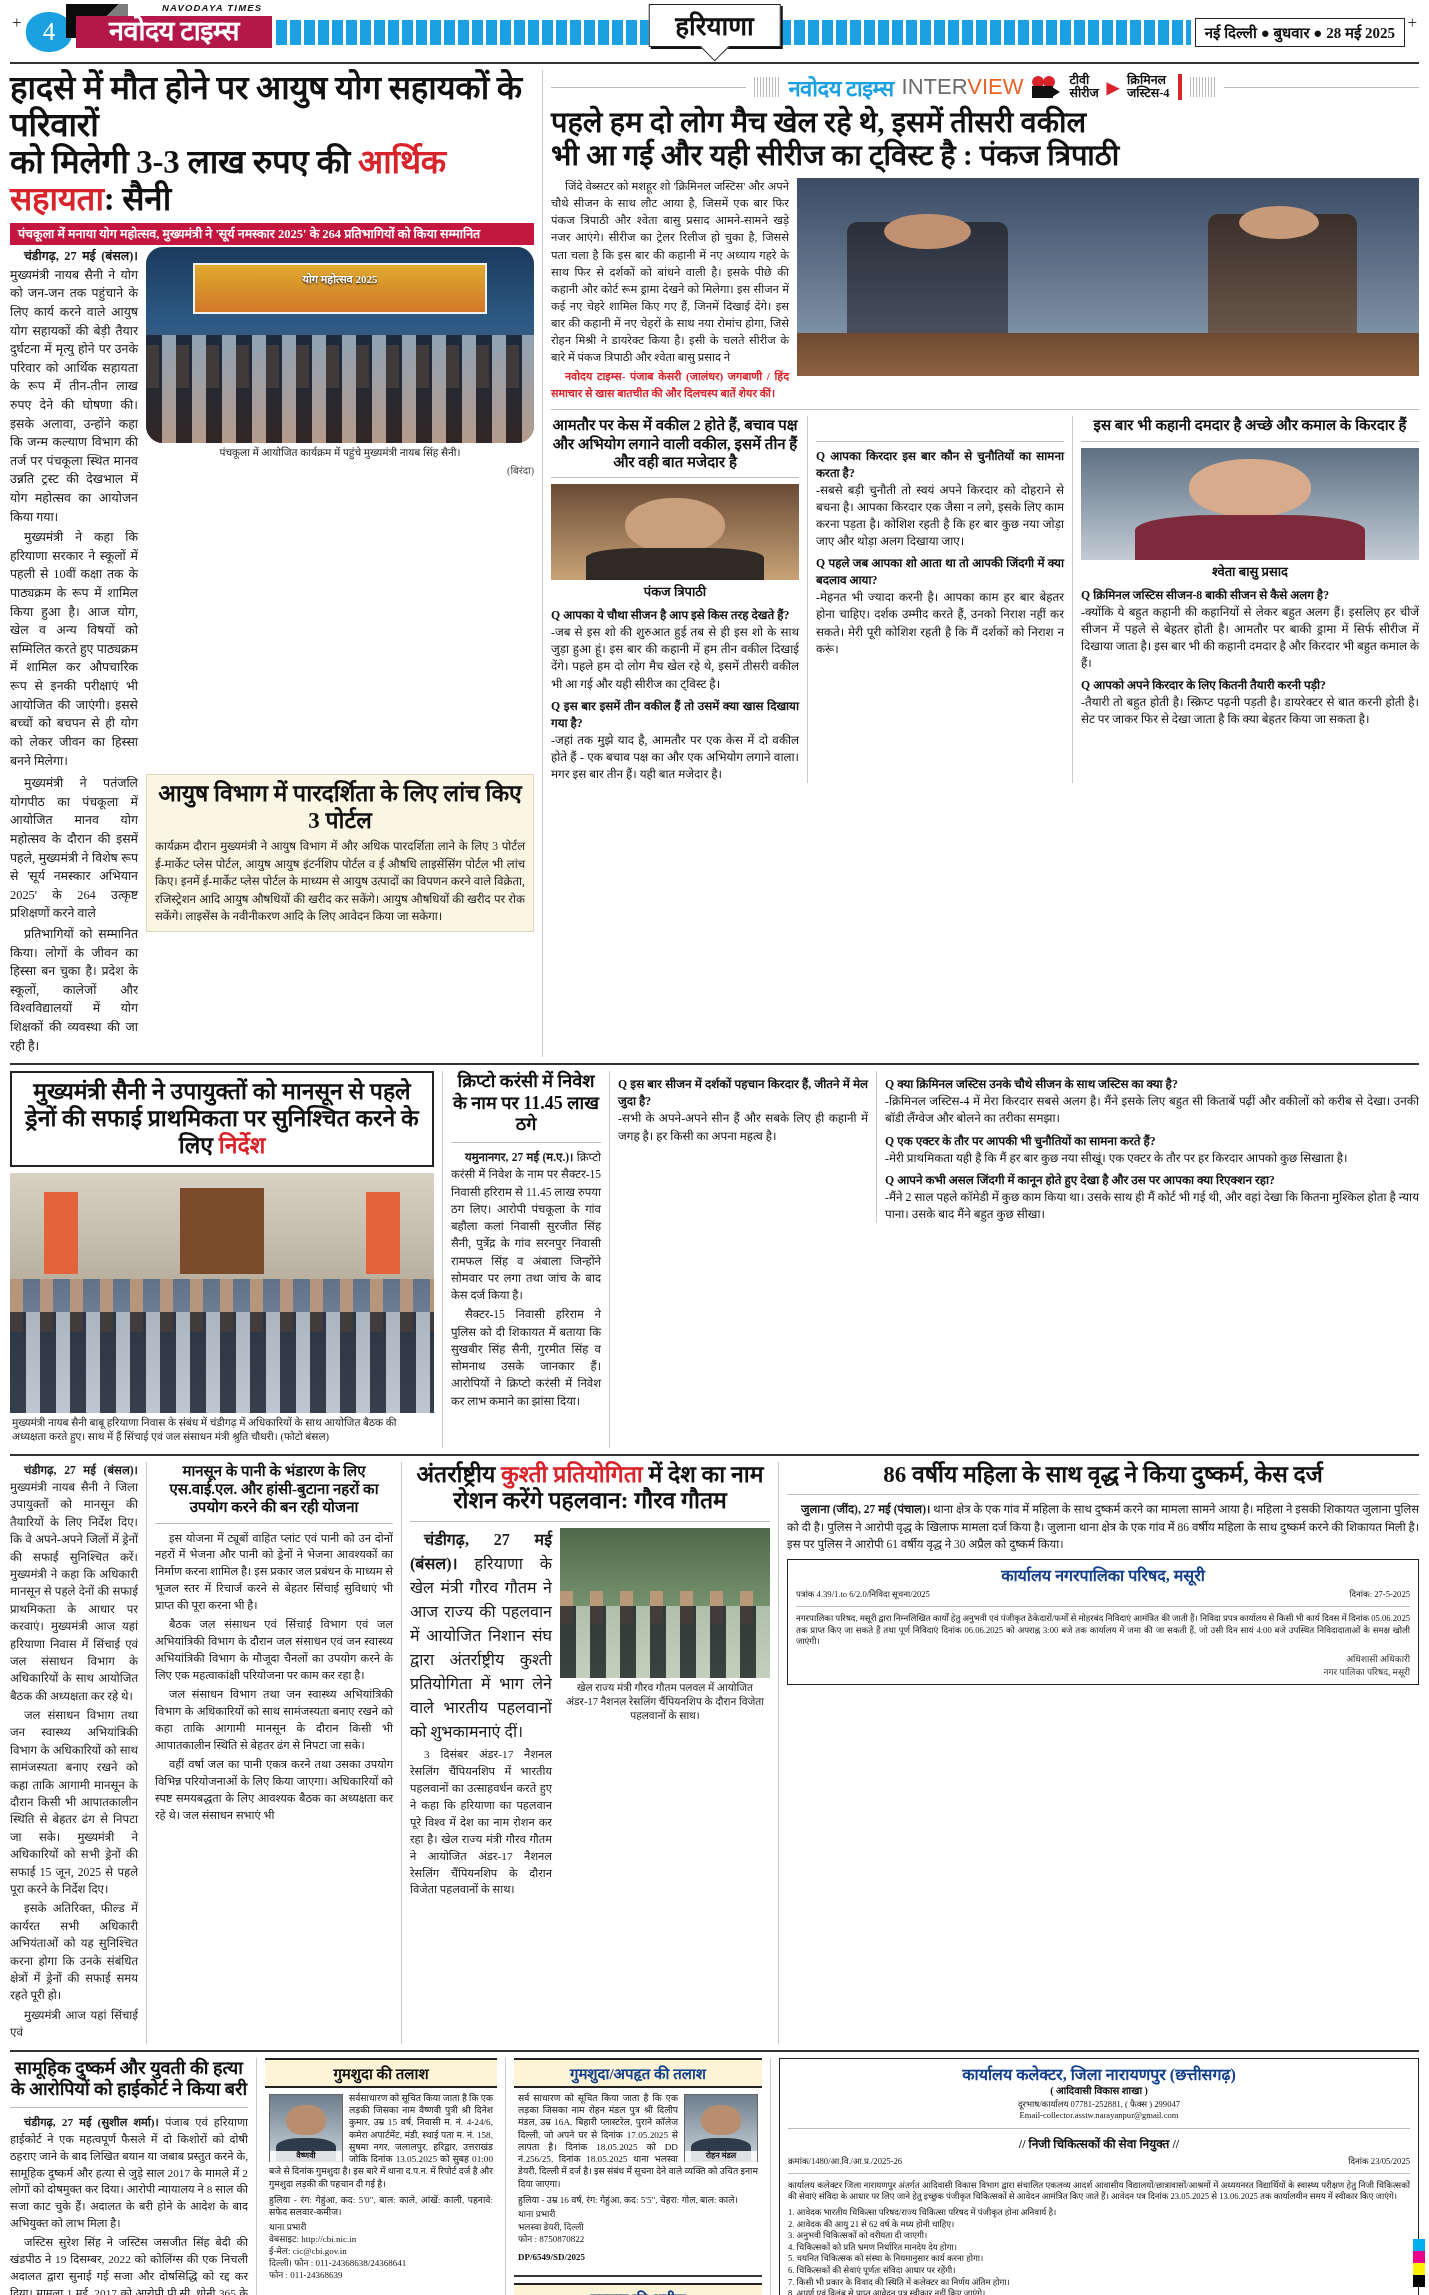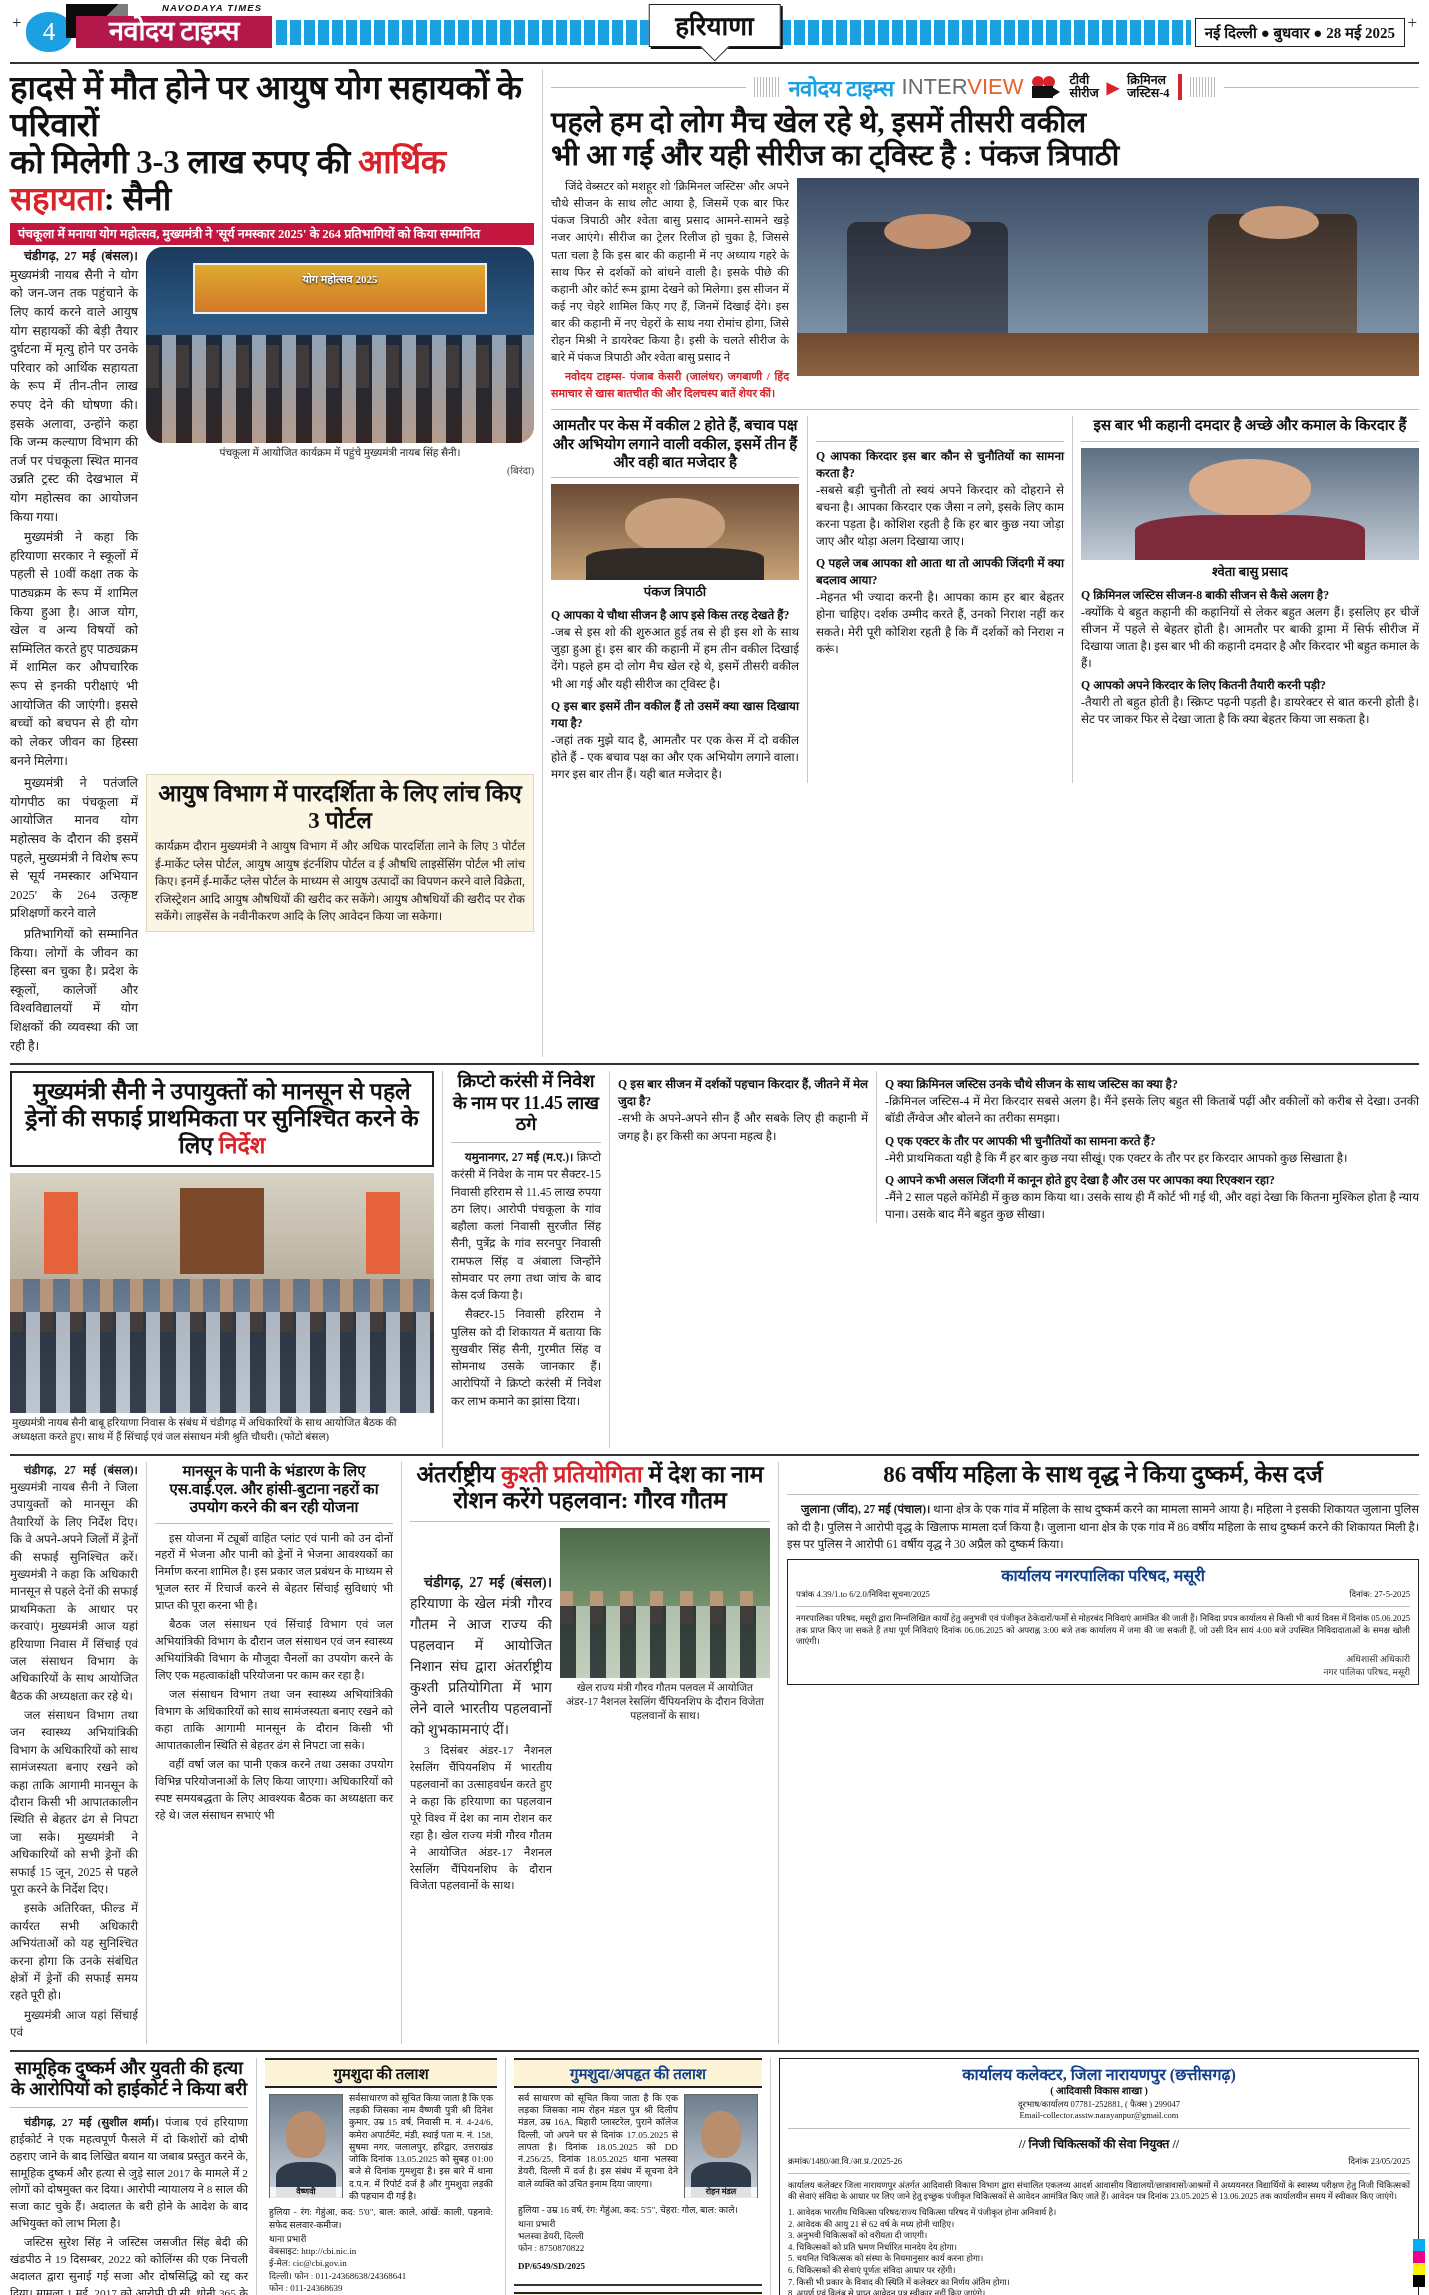--- a/index.html
+++ b/index.html
@@ -128,21 +128,21 @@
   .qa { font-size: 11.8px; line-height: 1.45; text-align: justify; }
   .qa .q { font-weight: 700; display: block; margin-top: 5px; }
 
   
   .notice-head {
     background: #fdf4d8; border-top: 2px solid #222; border-bottom: 2px solid #222;
     text-align: center; font-size: 15px; font-weight: 700; padding: 3px 2px; color: #111;
   }
   .notice-head.blue { color: #123f8a; }
   .notice-body { font-size: 9.2px; line-height: 1.34; text-align: justify; padding: 4px 4px 0; }
-  .notice-photo { width: 74px; height: 104px; border: 1px solid #666; float: left;
+  .notice-photo { width: 74px; height: 68px; border: 1px solid #666; float: left;
     margin: 2px 6px 2px 0; background: linear-gradient(#6f7e8d,#cbd4dc); position: relative; }
   .notice-photo .head { position: absolute; left: 22%; top: 16%; width: 56%; height: 46%;
     background: #b98e6e; border-radius: 48% 48% 42% 42%; }
   .notice-photo .torso { position: absolute; left: 8%; bottom: 0; width: 84%; height: 34%;
     background: #2f3b4a; border-radius: 40% 40% 0 0; }
   .notice-photo .cap { position: absolute; bottom: -1px; left: 0; right: 0; font-size: 8px;
     background: rgba(255,255,255,.85); text-align: center; font-weight: 700; }
   .notice-foot { font-size: 9px; line-height: 1.35; padding: 2px 4px 4px; }
   .govt-ad-head { text-align: center; font-size: 16px; font-weight: 700; color: #123f8a; line-height: 1.2; }
   .govt-ad-sub { text-align: center; font-size: 10px; line-height: 1.3; }
@@ -418,21 +418,21 @@
 
     <div class="rule-v"></div>
 
     <div class="col" style="width:360px;">
       <div class="hl-lg center">
         <span>अंतर्राष्ट्रीय </span><span class="accent-red">कुश्ती प्रतियोगिता</span><span> में देश का नाम रोशन करेंगे पहलवान: गौरव गौतम</span>
       </div>
       <div class="rule-h"></div>
       <div style="display:flex;gap:8px;">
         <div style="width:142px;" class="body-txt" style2="">
-          <p style="font-size:14px;margin-top:44px;"><span class="dateline">चंडीगढ़, 27 मई (बंसल)।</span>
+          <p style="font-size:16px;"><span class="dateline">चंडीगढ़, 27 मई (बंसल)।</span>
              <span>हरियाणा के खेल मंत्री गौरव गौतम ने आज राज्य की पहलवान में आयोजित निशान संघ द्वारा अंतर्राष्ट्रीय कुश्ती प्रतियोगिता में भाग लेने वाले भारतीय पहलवानों को शुभकामनाएं दीं।</span></p>
           <p style="font-size:11.3px;">3 दिसंबर अंडर-17 नैशनल रेसलिंग चैंपियनशिप में भारतीय पहलवानों का उत्साहवर्धन करते हुए ने कहा कि हरियाणा का पहलवान पूरे विश्व में देश का नाम रोशन कर रहा है। खेल राज्य मंत्री गौरव गौतम ने आयोजित अंडर-17 नैशनल रेसलिंग चैंपियनशिप के दौरान विजेता पहलवानों के साथ।</p>
         </div>
         <div style="flex:1;">
           <div class="photo" style="height:150px;">
             <div class="ph-inner ph-group"></div>
             <div class="faces" style="bottom:36%;"></div>
             <div class="silhouettes" style="height:48%;"></div>
           </div>
           <div class="caption">खेल राज्य मंत्री गौरव गौतम पलवल में आयोजित अंडर-17 नैशनल रेसलिंग चैंपियनशिप के दौरान विजेता पहलवानों के साथ।</div>

